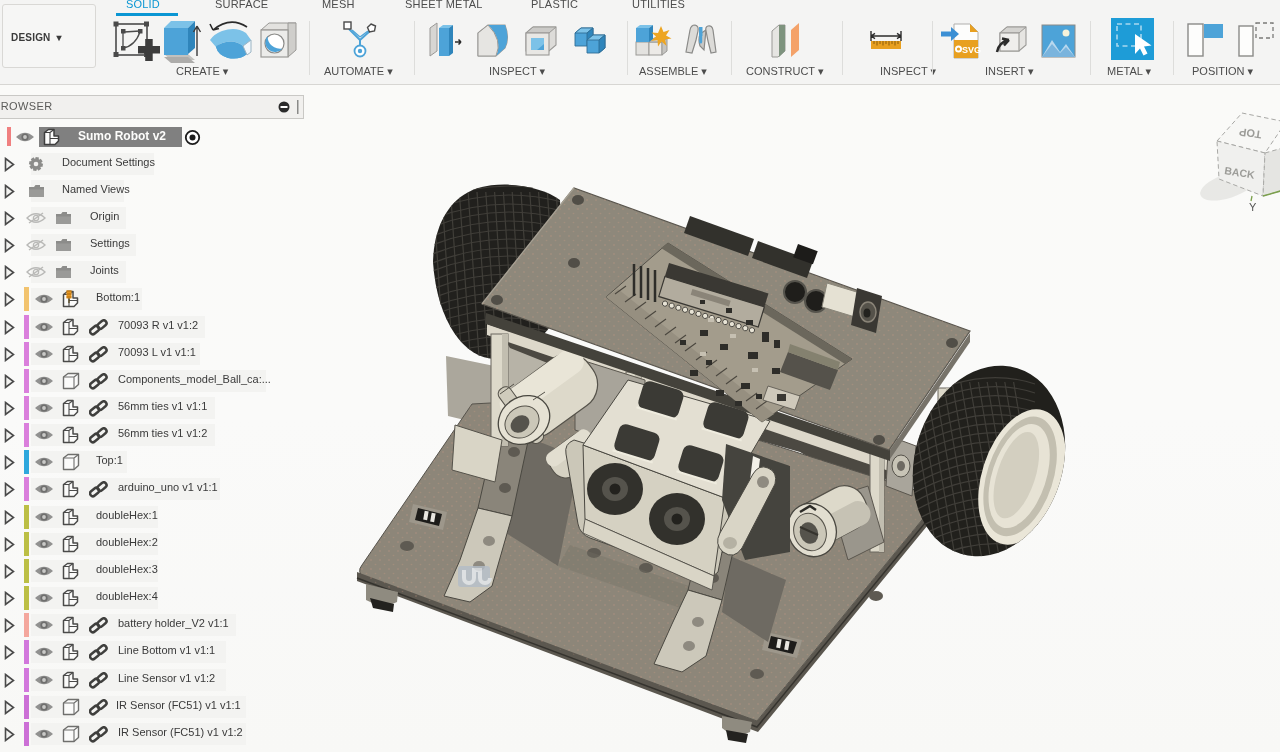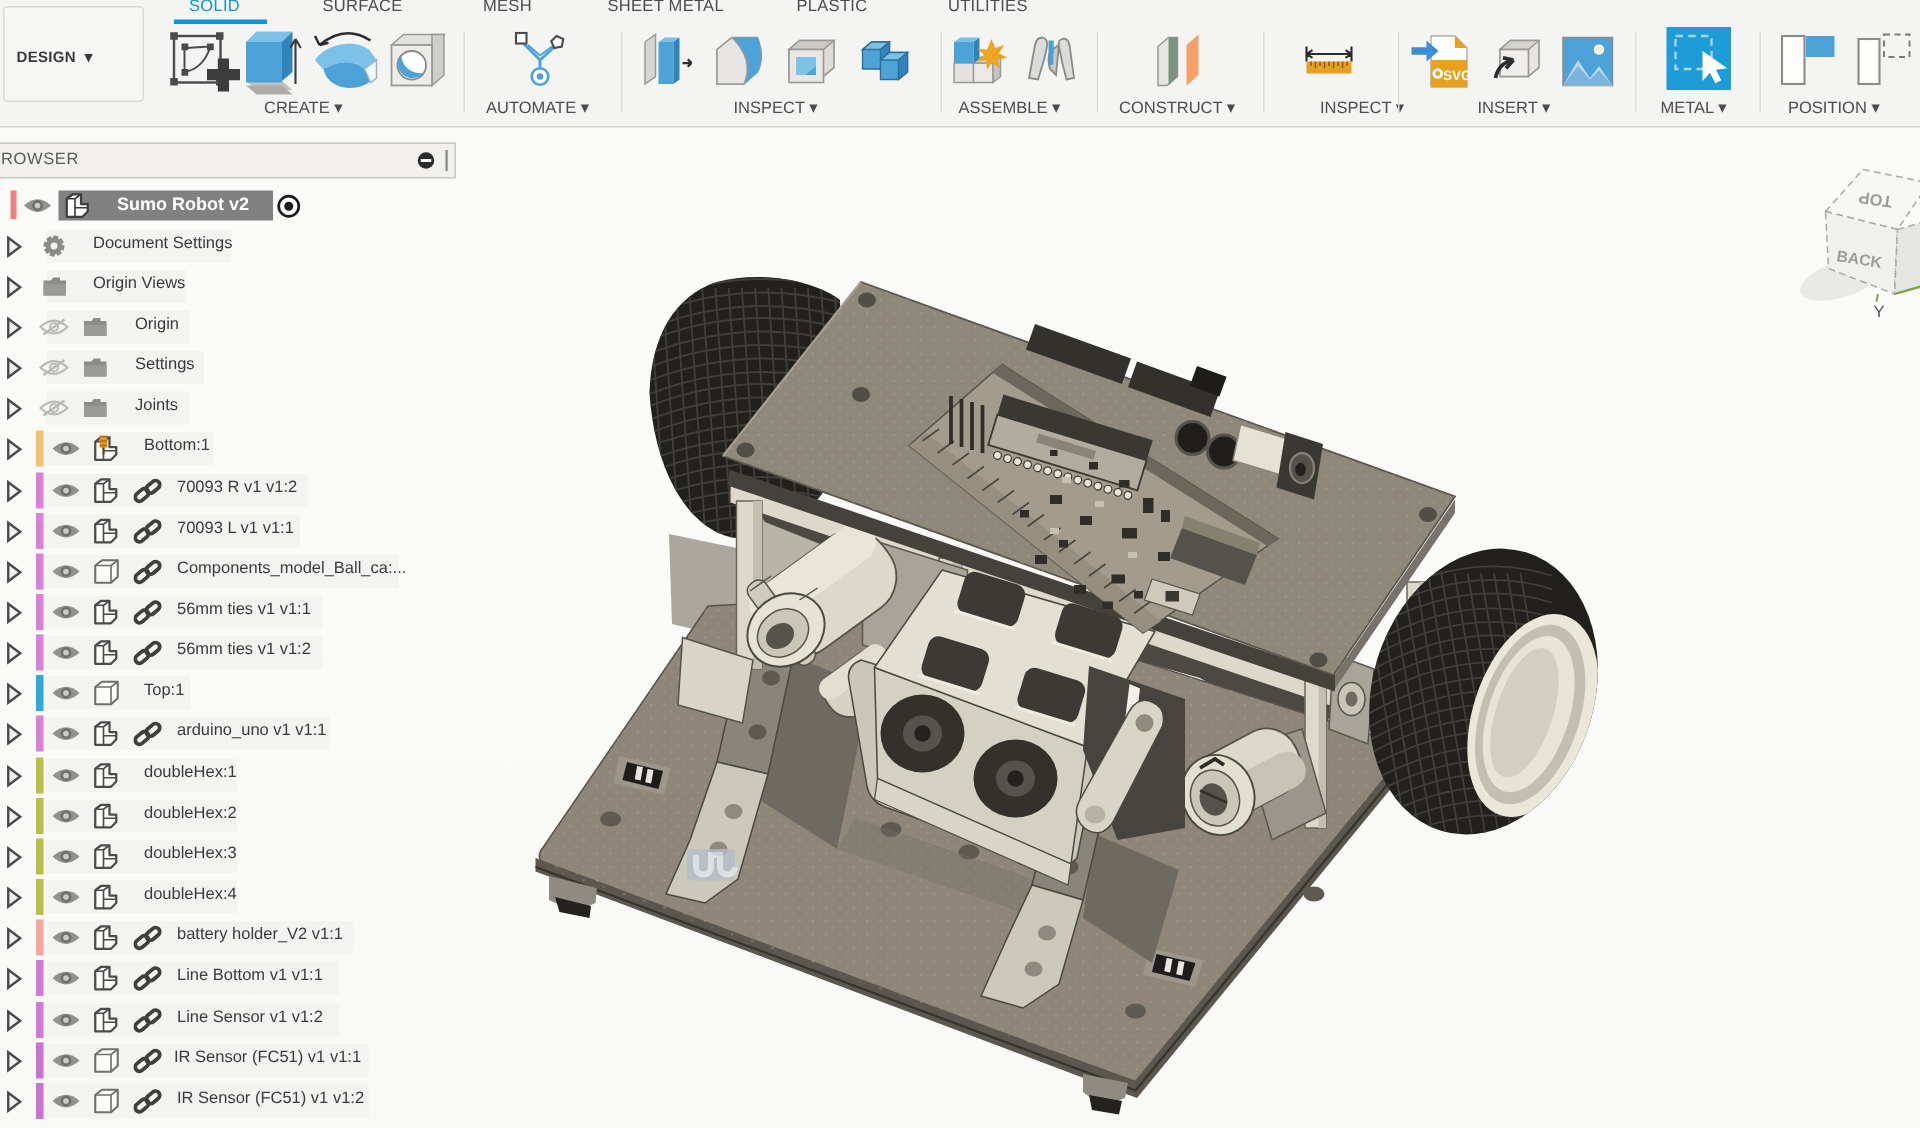--- a/index.html
+++ b/index.html
@@ -579,21 +579,21 @@
     </svg>
 <span class="rtext" style="left:62px;top:156px">Document Settings</span>
 <svg class="abs" style="left:4px;top:184px" width="11" height="15">
       <polygon points="1.5,1.5 9.5,7.5 1.5,13.5" fill="#f2f2f0" stroke="#4a4a4a" stroke-width="1.6"></polygon>
     </svg>
 <div class="rowbg" style="left:31px;top:180px;width:93px"></div>
 <svg class="abs" style="left:28px;top:184px" width="17" height="14">
       <path d="M1,3 L6,3 L7.5,1 L12,1 L12,3 L16,3 L16,13 L1,13 Z" fill="#8c8c8a"></path>
       <rect x="1" y="5.5" width="15" height="7.5" fill="#9a9a98"></rect>
     </svg>
-<span class="rtext" style="left:62px;top:183px">Origin Views</span>
+<span class="rtext" style="left:62px;top:183px">Named Views</span>
 <svg class="abs" style="left:4px;top:211px" width="11" height="15">
       <polygon points="1.5,1.5 9.5,7.5 1.5,13.5" fill="#f2f2f0" stroke="#4a4a4a" stroke-width="1.6"></polygon>
     </svg>
 <div class="rowbg" style="left:31px;top:207px;width:95px"></div>
 <svg class="abs" style="left:26px;top:212px" width="20" height="12">
       <path d="M1,6 Q10,-2.5 19,6 Q10,14.5 1,6 Z" fill="none" stroke="#b9b9b7" stroke-width="1.4"></path>
       <circle cx="10" cy="6" r="2.6" fill="none" stroke="#b9b9b7" stroke-width="1.3"></circle>
       <line x1="3" y1="11" x2="17" y2="1" stroke="#b9b9b7" stroke-width="1.5"></line>
     </svg>
 <svg class="abs" style="left:55px;top:211px" width="17" height="14">

